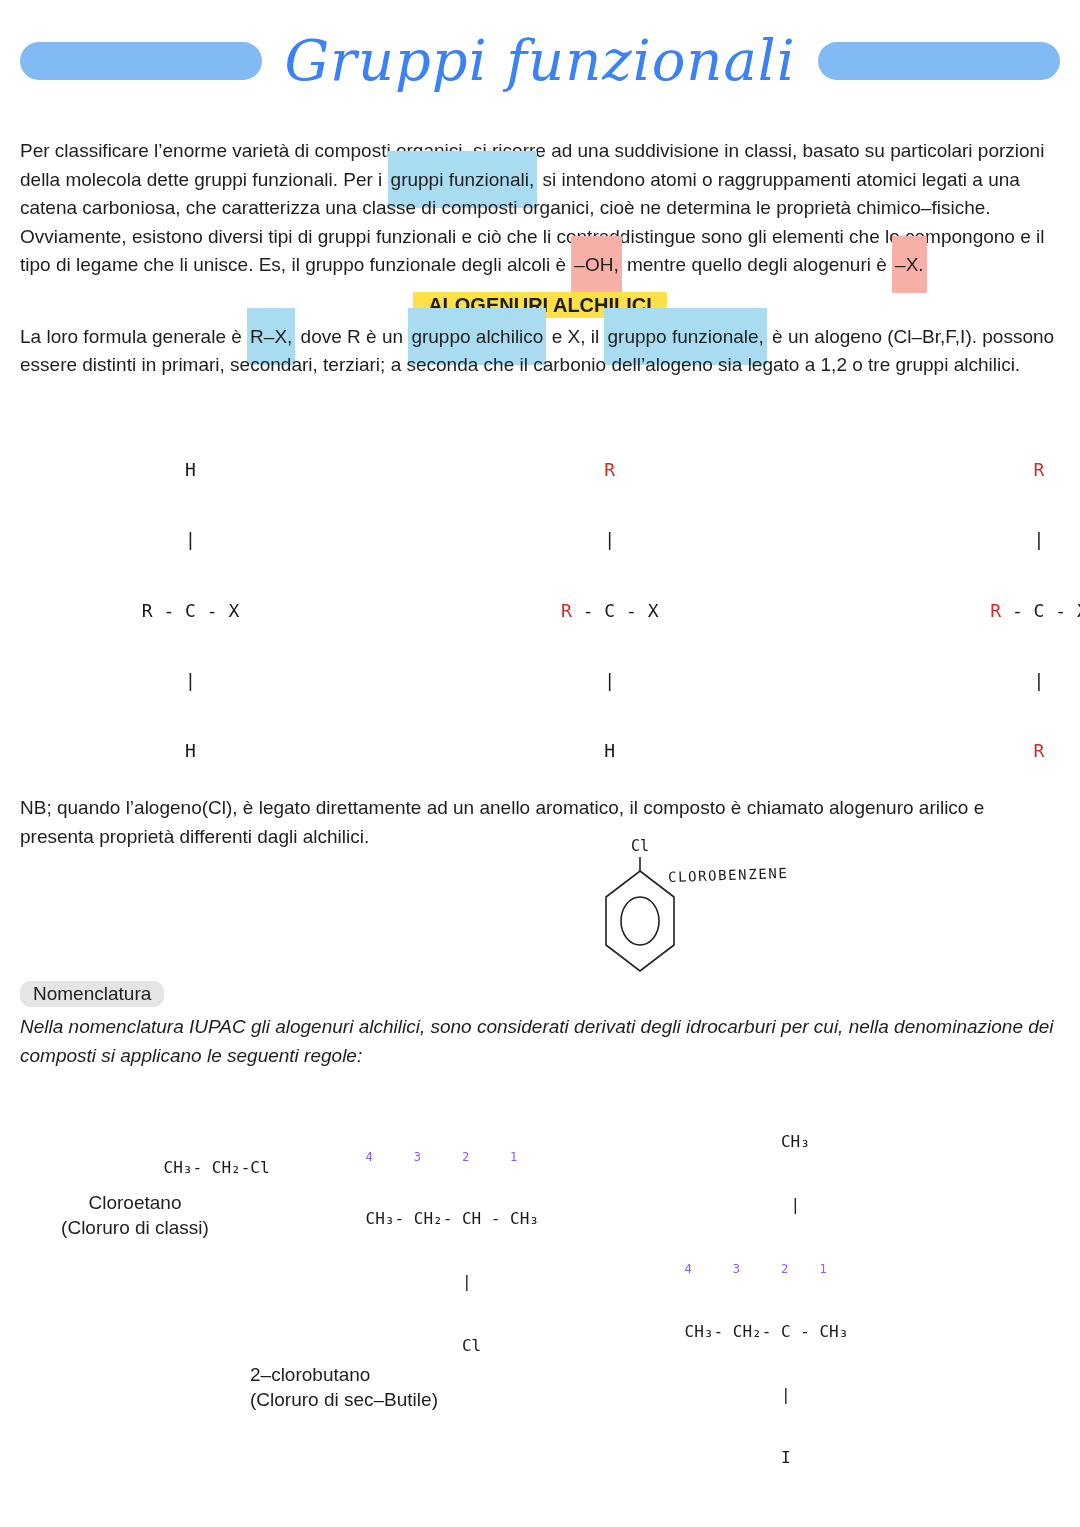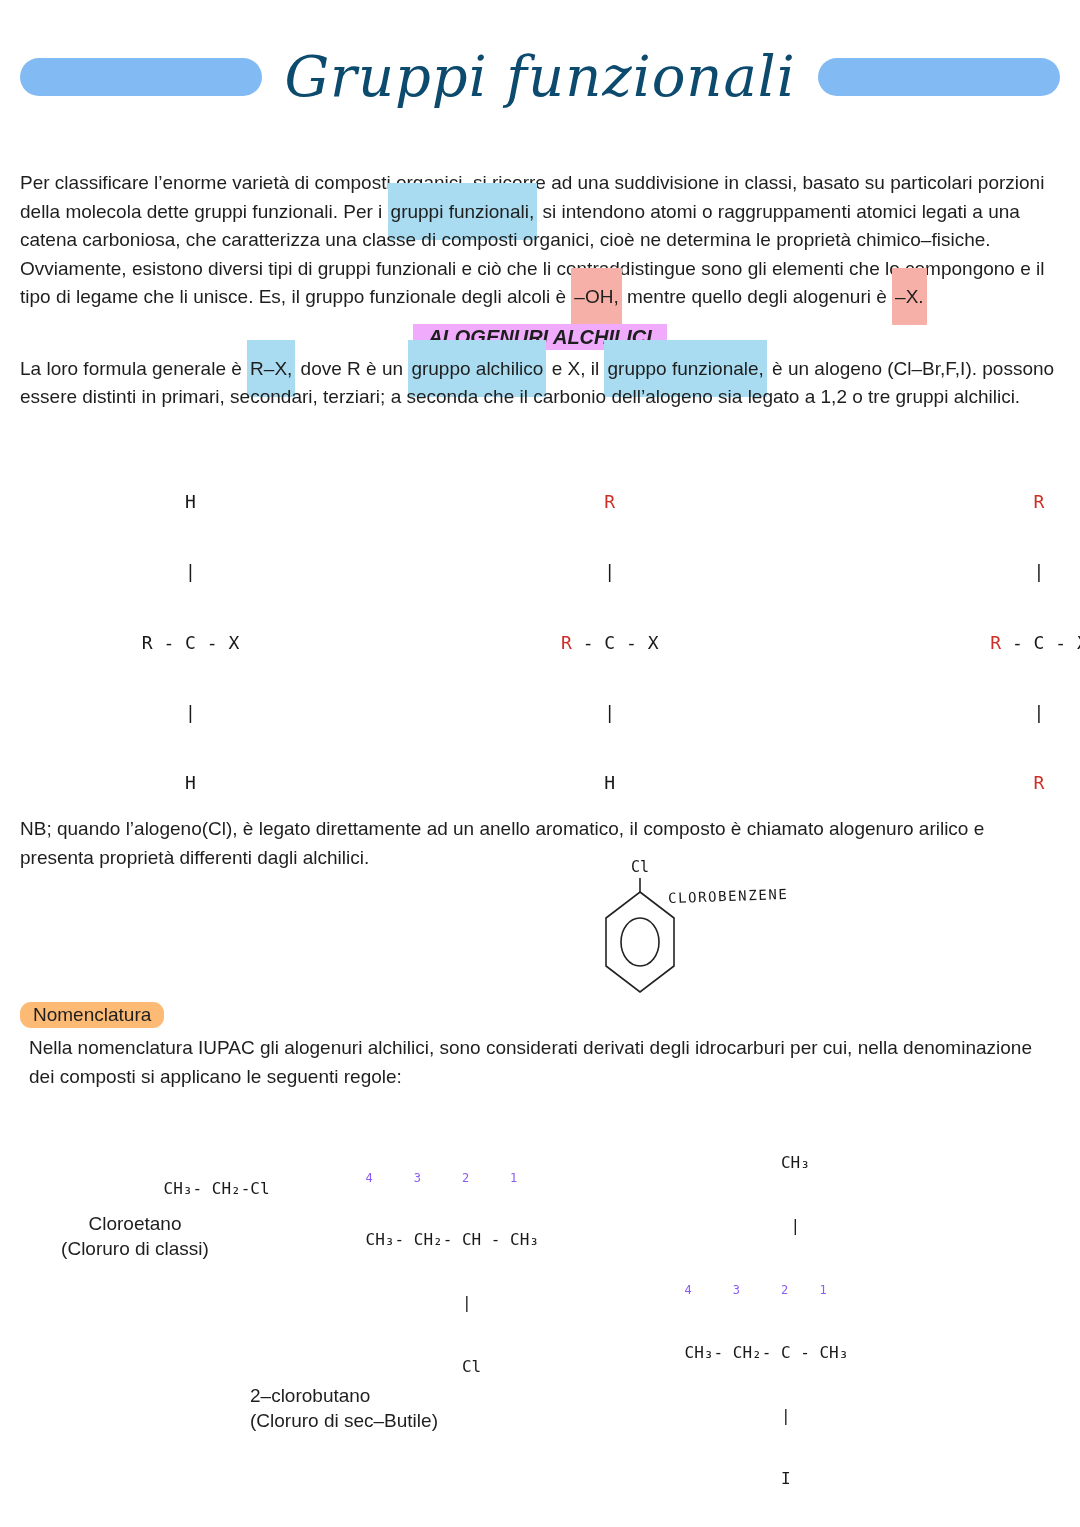--- a/index.html
+++ b/index.html
@@ -8,54 +8,54 @@
     width: 1080px; height: 1527px; overflow: hidden; position: relative;
     background: #ffffff; color: #1e1e1e;
     font-family: "Liberation Sans", sans-serif;
     padding: 0 20px;
   }
   
   .titlebar { display: flex; align-items: center; gap: 14px; padding-top: 28px; }
   .pill { flex: 1; height: 38px; border-radius: 19px; background: #82baf3; }
   .title {
     font-family: "DejaVu Serif", serif; font-style: italic; font-weight: 500;
-    font-size: 56px; margin: 16px 8px; white-space: nowrap; letter-spacing: 1px; color: #0c4a6e;
+    font-size: 56px; margin: 0 8px; white-space: nowrap; letter-spacing: 1px; color: #3b82f6;
   }
   
   .body { font-size: 19px; line-height: 1.5; margin: 0; }
   mark { background: transparent; color: inherit; padding: 18px 3px; }
   .hl-cyan { background: #aadcf1; }
   .hl-red  { background: #f6b0a7; border-radius: 1px; }
-  .hl-head { background: #f0abfc; padding: 2px 15px; font-style: italic; }
-  .hl-nom  { background: #fdba74; border-radius: 11px; padding: 2px 13px 3px; }
+  .hl-head { background: #fde047; padding: 2px 15px; }
+  .hl-nom  { background: #e5e5e5; border-radius: 11px; padding: 2px 13px 3px; }
   .intro { margin-top: 44px; }
   .section-heading { text-align: center; font-size: 20px; font-weight: bold; margin: 14px 0 6px; }
   
   .hw { font-family: "DejaVu Sans Mono", monospace; font-size: 16px; line-height: 1.32; color: #191919; }
   .hw-line { white-space: pre; }
   .r  { color: #cd2f26; }
   .rs { color: #8b5cf6; font-size: 12px; letter-spacing: 2.41px; }
   .hw-lg { font-size: 18px; line-height: 1.3; }
   .structs-row { display: flex; margin-top: 32px; }
   .struct-1 { margin-left: 35px; }
   .struct-2 { margin-left: 235px; }
   .struct-3 { margin-left: 245px; }
   
-  .nb { margin-top: 21px; }
+  .nb { margin-top: 32px; }
   .benzene-row { position: relative; height: 132px; }
   .benzene { position: absolute; left: 568px; top: -14px; display: flex; flex-direction: column; align-items: center; }
   .benz-cl { font-size: 15px; }
   .benz-name {
     position: absolute; left: 648px; top: 16px;
     font-family: "DejaVu Sans Mono", monospace; font-size: 14px; letter-spacing: 1.6px;
     transform: rotate(-2deg); color: #191919;
   }
   
   .nom-heading { margin: 0 0 8px; font-size: 19px; font-weight: normal; }
-  .nom-body { margin-left: 9px; }
+  .nom-body { margin-left: 0; font-style: italic; }
   .examples-row { display: flex; align-items: flex-start; margin-top: 18px; }
   .example { flex: none; }
   .ex-1 { width: 230px; padding-top: 26px; text-align: center; }
   .ex-1 .hw { margin-left: 28px; margin-bottom: 12px; }
   .ex-2 { width: 295px; padding-top: 14px; }
   .ex-3 { width: 260px; padding-top: 14px; }
   .ex-3 .hw { margin-bottom: 14px; }
   .ex-4 { padding-top: 0; }
   .ex-2 .hw { margin-bottom: 6px; }
   .ex-4 .hw { margin-bottom: 4px; margin-left: 24px; }

